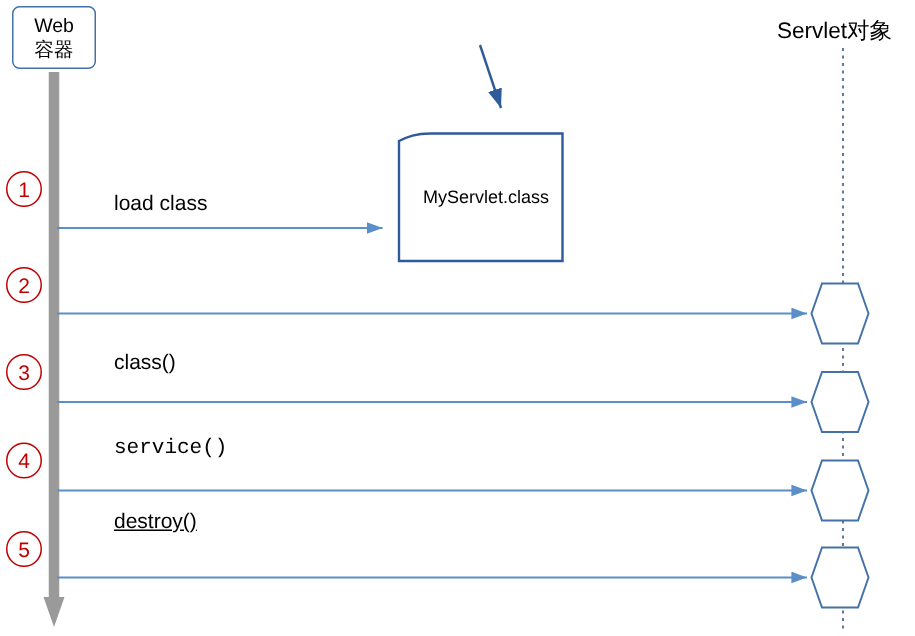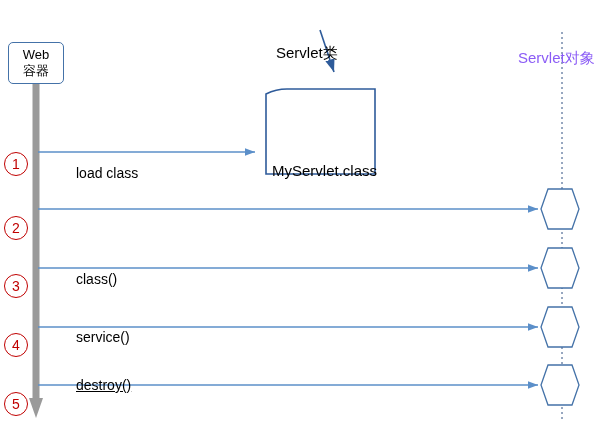--- a/index.html
+++ b/index.html
@@ -8,21 +8,21 @@
     background: #ffffff;
   }
   #canvas {
     position: relative;
     width: 610px;
     height: 424px;
     background: #ffffff;
     font-family: "Liberation Sans", sans-serif;
     overflow: hidden;
   }
-  .abs { position: absolute; margin-top: 38px; }
+  .abs { position: absolute; }
 
   
   .web-box {
     left: 8px;
     top: 4px;
     width: 56px;
     height: 42px;
     border: 1px solid #4472a8;
     border-radius: 5px;
     background: #ffffff;
@@ -40,31 +40,31 @@
     top: 6px;
     font-size: 15px;
     color: #000000;
     white-space: nowrap;
   }
   
   .label-servlet-object {
     left: 518px;
     top: 11px;
     font-size: 15px;
-    color: #8b5cf6;
+    color: #000000;
     white-space: nowrap;
   }
 
   
   .class-file-text {
     left: 272px;
     top: 124px;
     width: 104px;
     text-align: center;
-    font-size: 15px;
+    font-size: 12px;
     color: #000000;
   }
 
   
   .step-circle {
     width: 24px;
     height: 24px;
     border: 1px solid #c00000;
     border-radius: 50%;
     color: #c00000;
@@ -156,30 +156,29 @@
     <g>
       <path d="M548,365 L572,365 L579,385 L572,405 L548,405 L541,385 Z" fill="#ffffff" stroke="#4472a8" stroke-width="1.3"></path>
     </g>
   </svg>
 
   <div class="abs web-box">
     <div>Web</div>
     <div>容器</div>
   </div>
 
-  <div class="abs label-servlet-class">Servlet类</div>
 
   <div class="abs label-servlet-object">Servlet对象</div>
 
   <div class="abs class-file-text">MyServlet.class</div>
 
   <div class="abs step-circle" style="left:4px; top:114px;">1</div>
   <div class="abs step-circle" style="left:4px; top:178px;">2</div>
   <div class="abs step-circle" style="left:4px; top:236px;">3</div>
   <div class="abs step-circle" style="left:4px; top:295px;">4</div>
   <div class="abs step-circle" style="left:4px; top:354px;">5</div>
 
   <div class="abs msg-label" style="left:76px; top:127px;">load class</div>
   <div class="abs msg-label" style="left:76px; top:233px;">class()</div>
-  <div class="abs msg-label" style="left:76px; top:291px;">service()</div>
+  <div class="abs msg-label" style="left:76px; top:291px;font-family:Liberation Mono, monospace;">service()</div>
   <div class="abs msg-label" style="left:76px; top:339px;text-decoration:underline;">destroy()</div>
 
 </div>
 
 </body></html>

